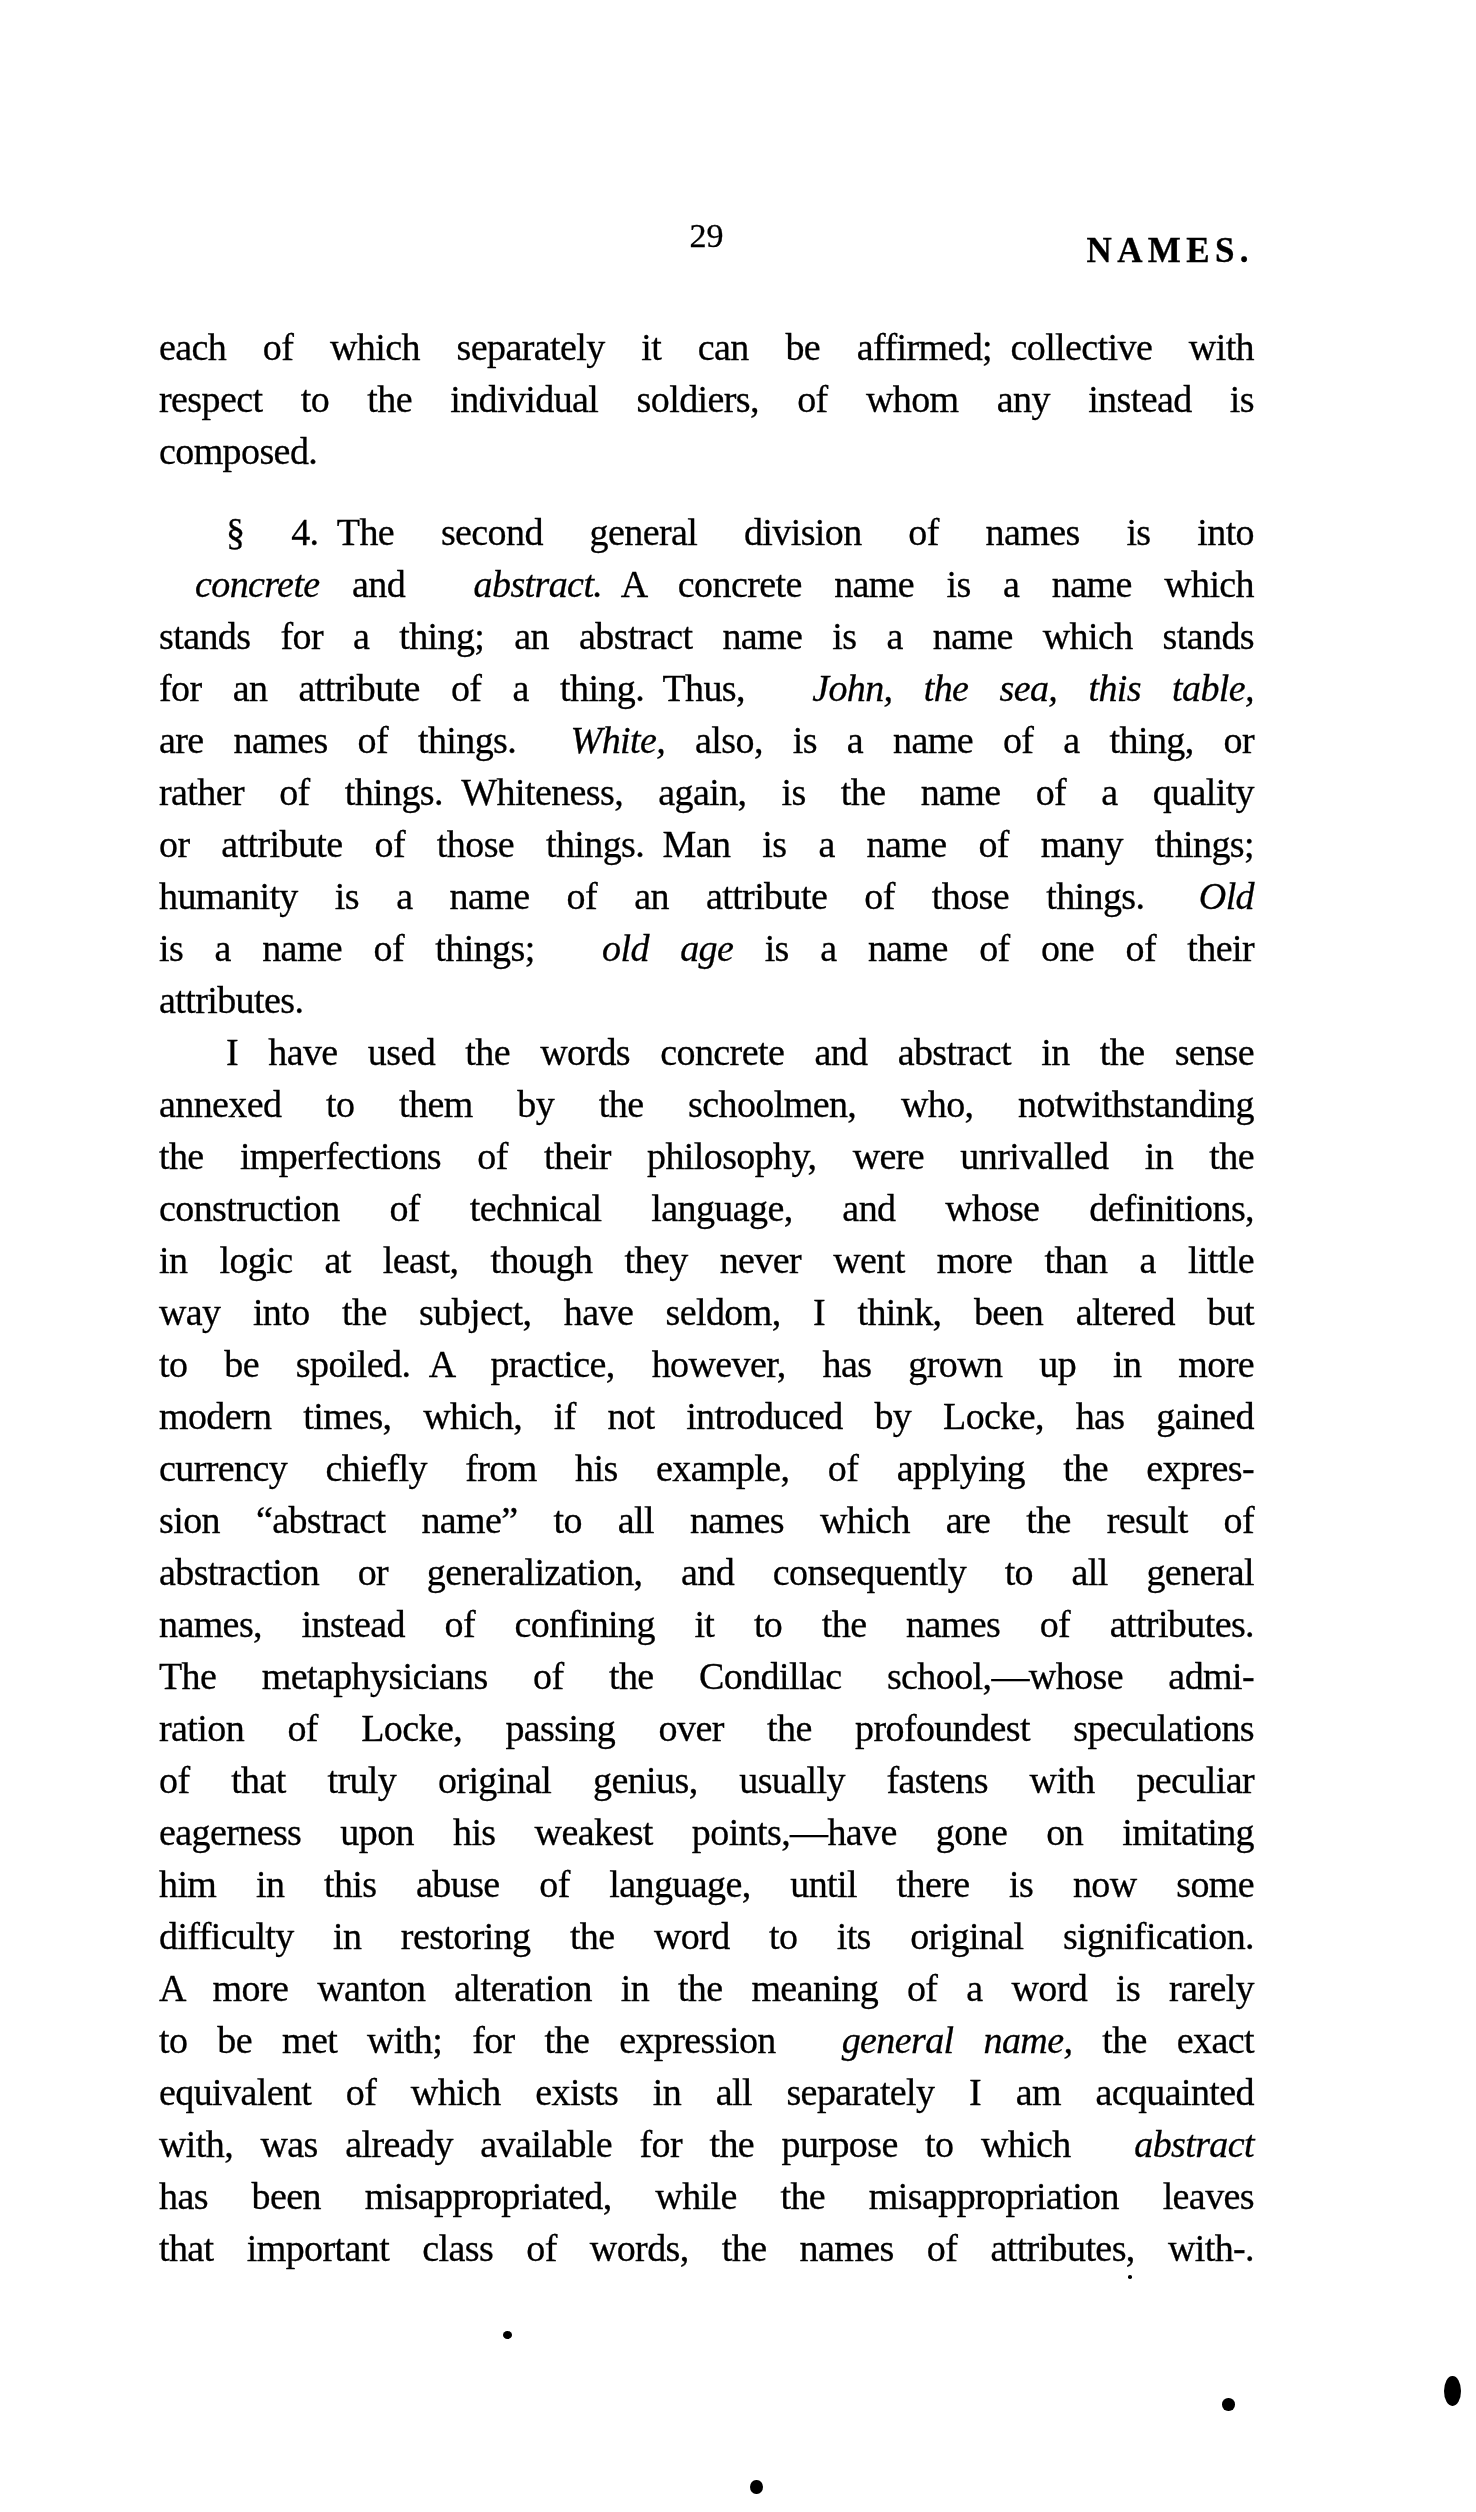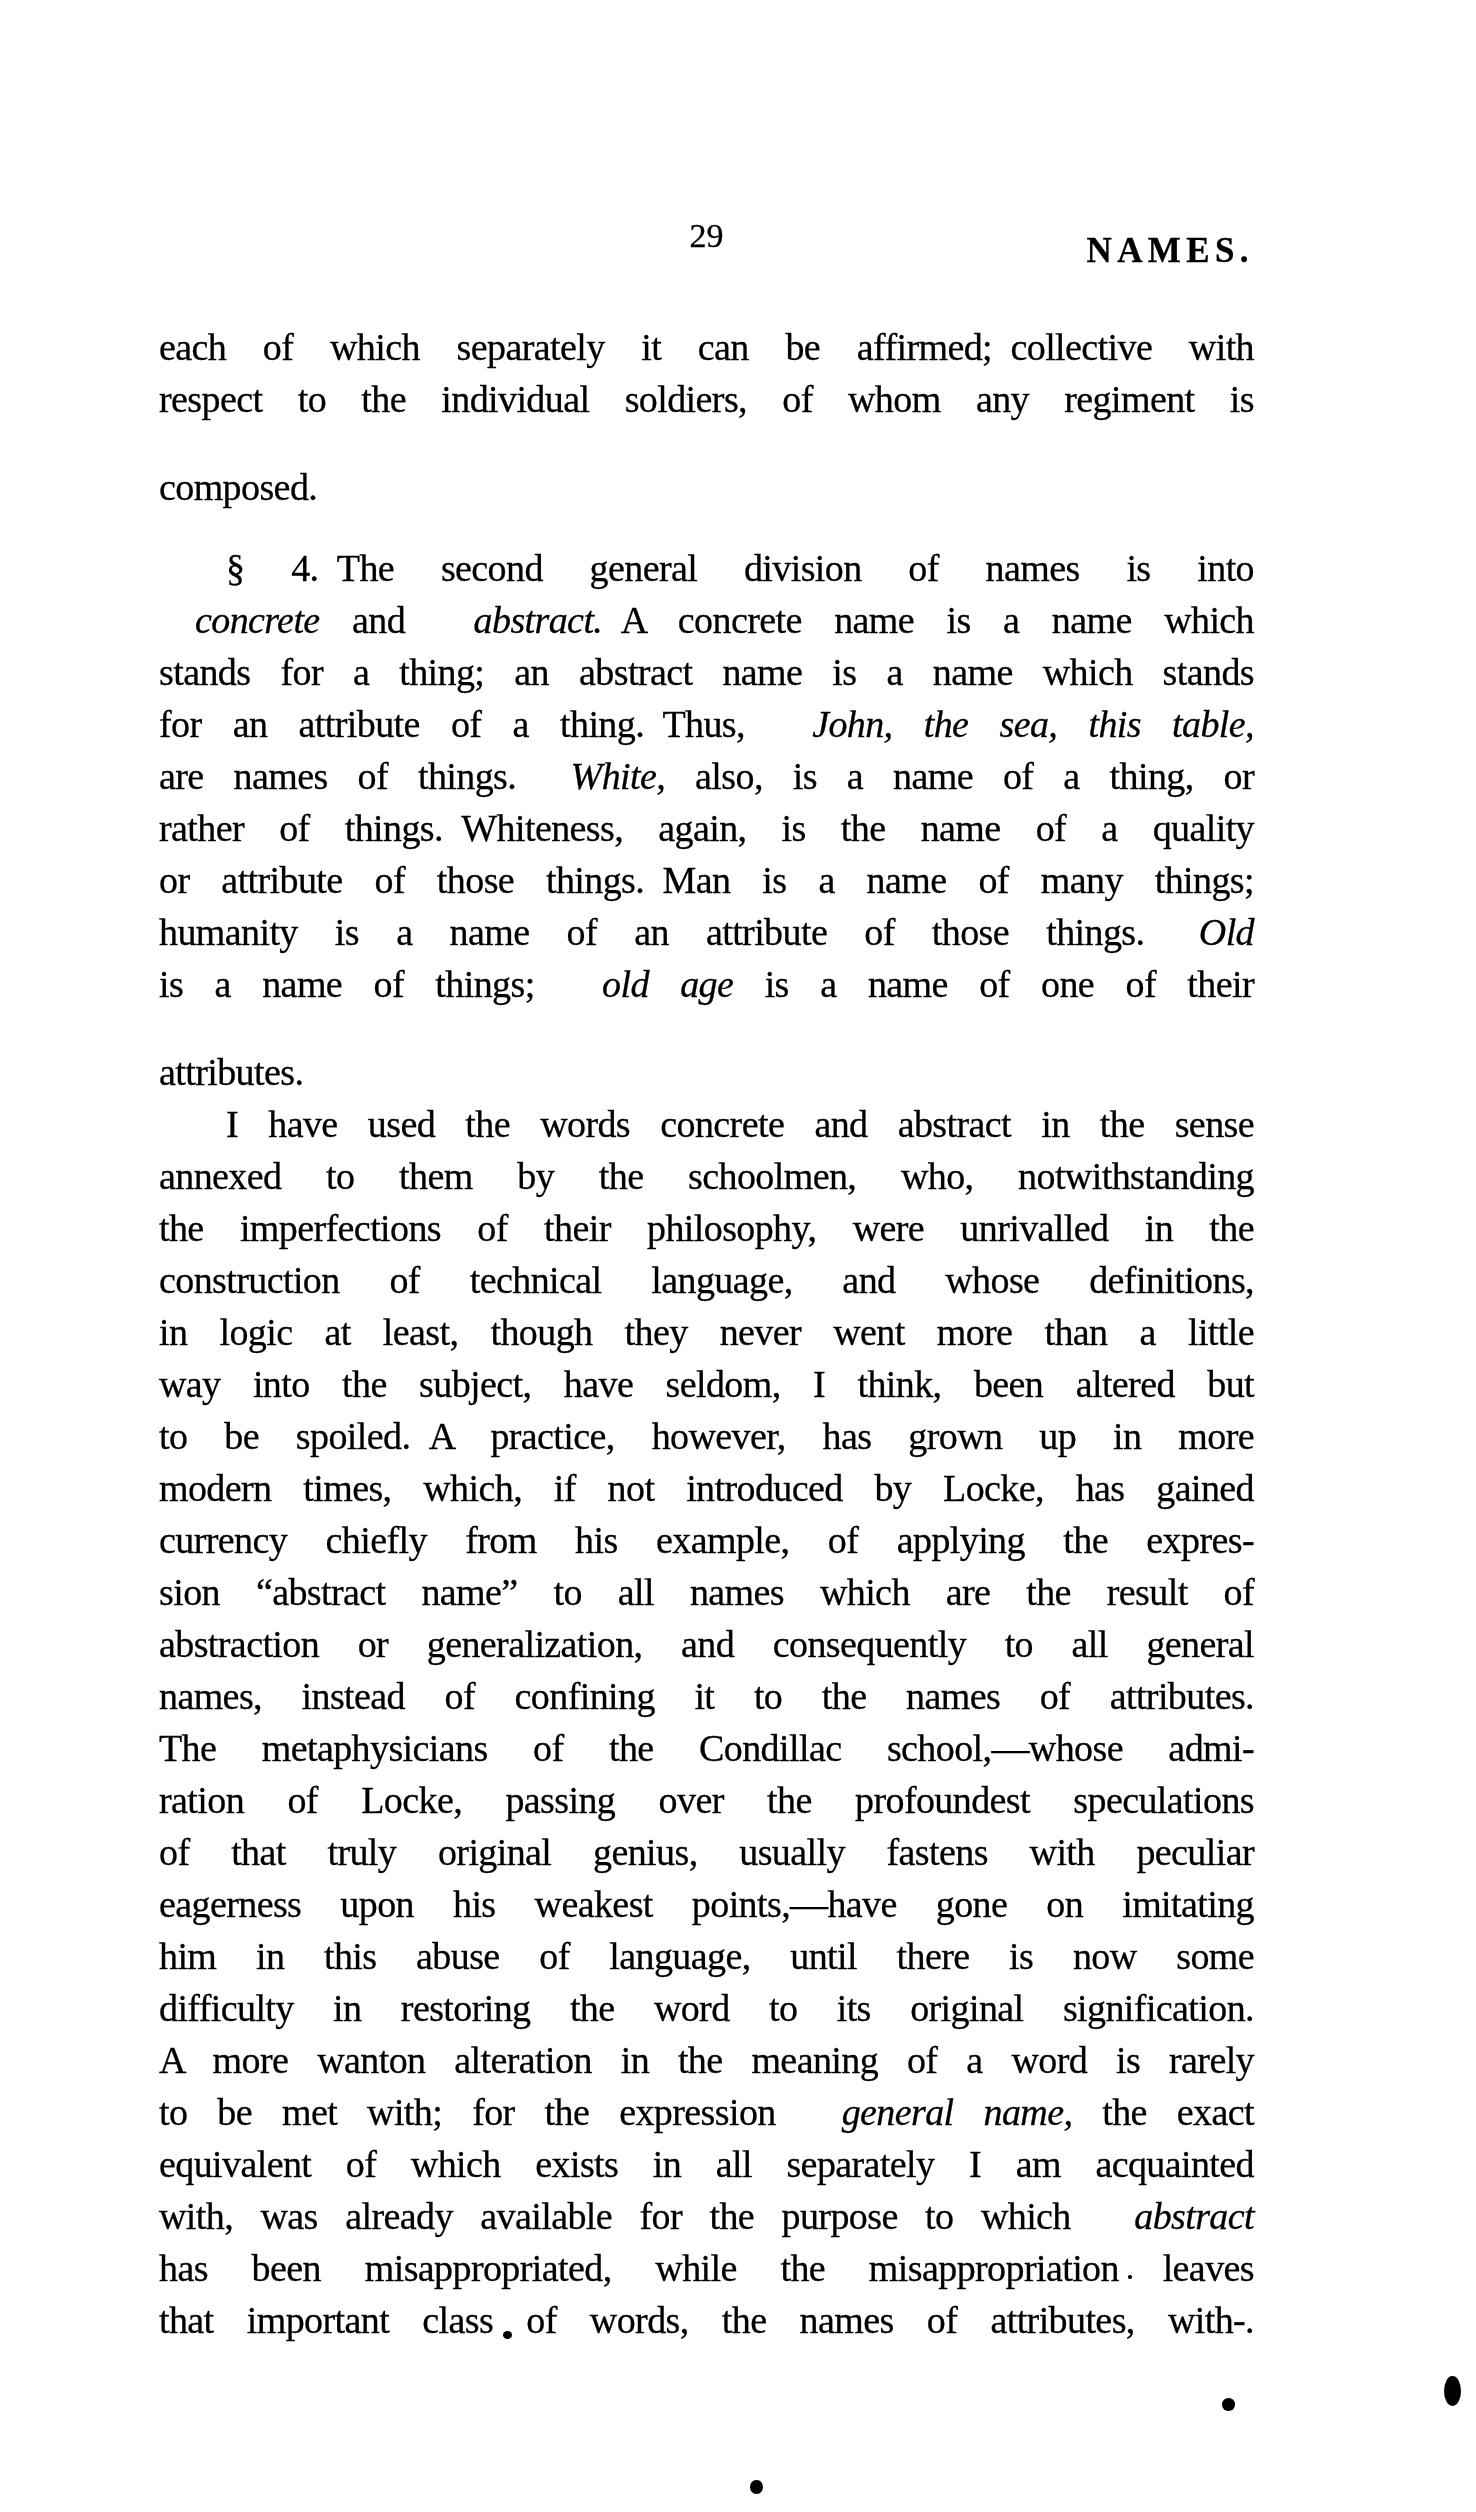--- a/index.html
+++ b/index.html
@@ -49,40 +49,39 @@
   .paragraph { margin: 0; }
   .paragraph.gap { margin-top: 28.6px; }
   .line {
     text-align: justify;
     text-align-last: justify;
     white-space: normal;
   }
   .line.last {
     text-align: justify;
     text-align-last: left;
-    margin-top: 36px;
   }
   .line.indent { text-indent: 67px; }
   .line i { font-style: italic; margin-left: 36px; }
   .speck {
     position: absolute;
     background: #000000;
     border-radius: 50%;
   }
 </style>
 </head>
 <body>
 
 <div class="scan-page">
   <div class="running-title">NAMES.</div>
   <div class="page-number">29</div>
   <div class="text-block" id="text-block">
       <div class="paragraph">
         <div class="line"><span>each of which separately it can be affirmed; collective with</span></div>
-        <div class="line"><span>respect to the individual soldiers, of whom any regiment is</span></div>
+        <div class="line"><span>respect to the individual soldiers, of whom any instead is</span></div>
         <div class="line last"><span>composed.</span></div>
       </div>
       <div class="paragraph gap">
         <div class="line indent"><span>§ 4. The second general division of names is into</span></div>
         <div class="line"><i>concrete</i><span> and </span><i>abstract.</i><span> A concrete name is a name which</span></div>
         <div class="line"><span>stands for a thing; an abstract name is a name which stands</span></div>
         <div class="line"><span>for an attribute of a thing. Thus, </span><i>John, the sea, this table,</i></div>
         <div class="line"><span>are names of things. </span><i>White,</i><span> also, is a name of a thing, or</span></div>
         <div class="line"><span>rather of things. Whiteness, again, is the name of a quality</span></div>
         <div class="line"><span>or attribute of those things. Man is a name of many things;</span></div>

